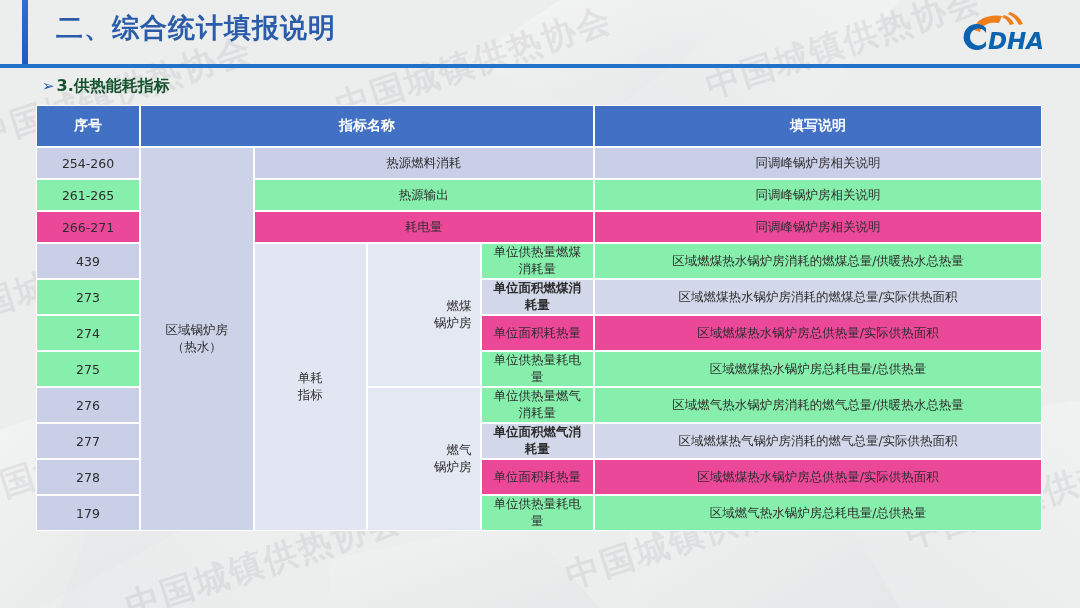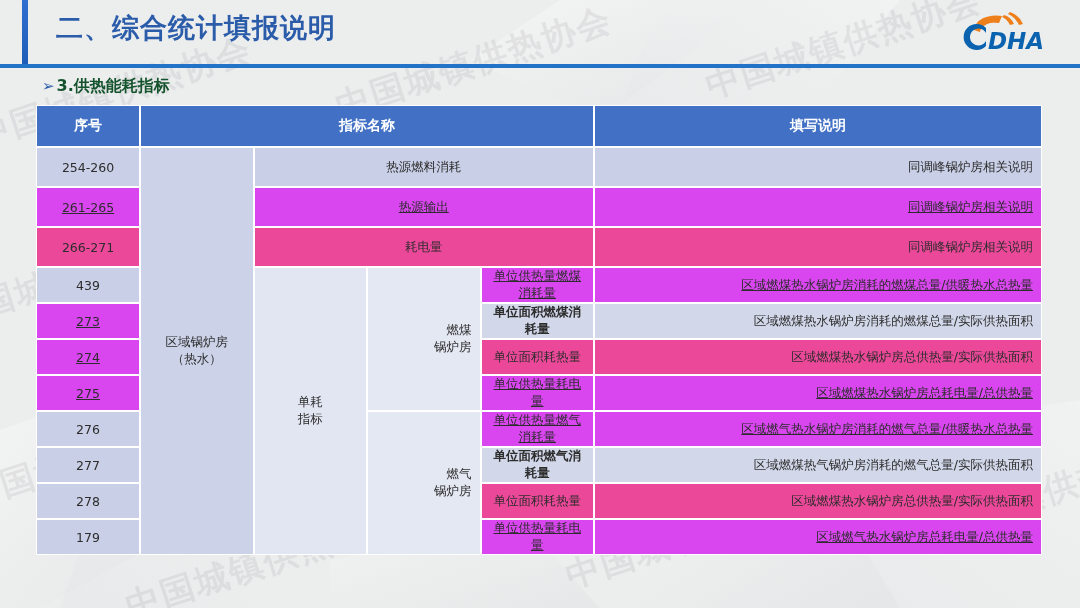--- a/index.html
+++ b/index.html
@@ -98,28 +98,28 @@
     height: 42px;
     text-align: center;
     border-color: #ffffff;
     margin-top: 22px;
   }
   .c-no    { width: 104px;  text-align: center; font-size: 13.5px; }
   .c-grp1  { width: 100px;  text-align: center; }
   .c-grp2  { width: 46px;   text-align: center; }
   .c-grp3  { width: 104px;  text-align: right; }
   .c-name  { text-align: center; }
-  .c-desc  { width: 448px;  text-align: right; padding-left: 10px; }
-
-  tr.rh-tall td { height: 40px; }
+  .c-desc  { width: 448px;  text-align: center; padding-left: 10px; }
+
+  tr.rh-tall td { height: 32px; }
   tr.rh-short td { height: 36px; }
 
   
   .sh-a { background: #c9cfe6; }   
-  .sh-b { background: #d946ef; text-decoration: underline; }   
+  .sh-b { background: #86efac; }   
   .sh-c { background: #ec4899; }   
   .sh-d { background: #d2d8ea; }
 
   .merge-grp { background: #ccd2e8; }
   .merge-sub { background: #e2e6f2; }
   .merge-sub2 { background: #e4e8f3; }
 
   .hl-name { color: #2a63c8; font-weight: 700; }
   .hl-desc { color: #ed7d31; }
 

